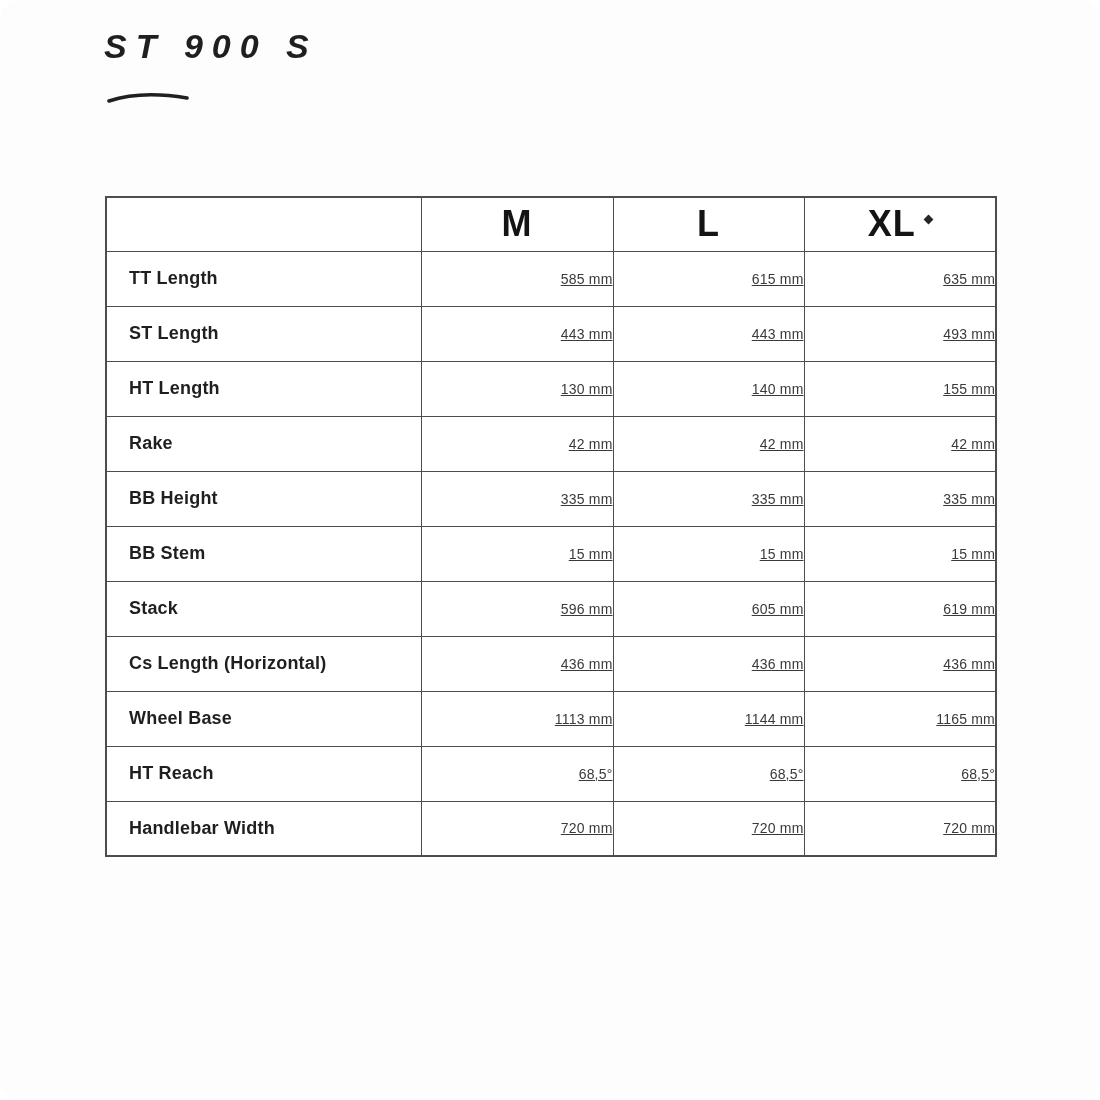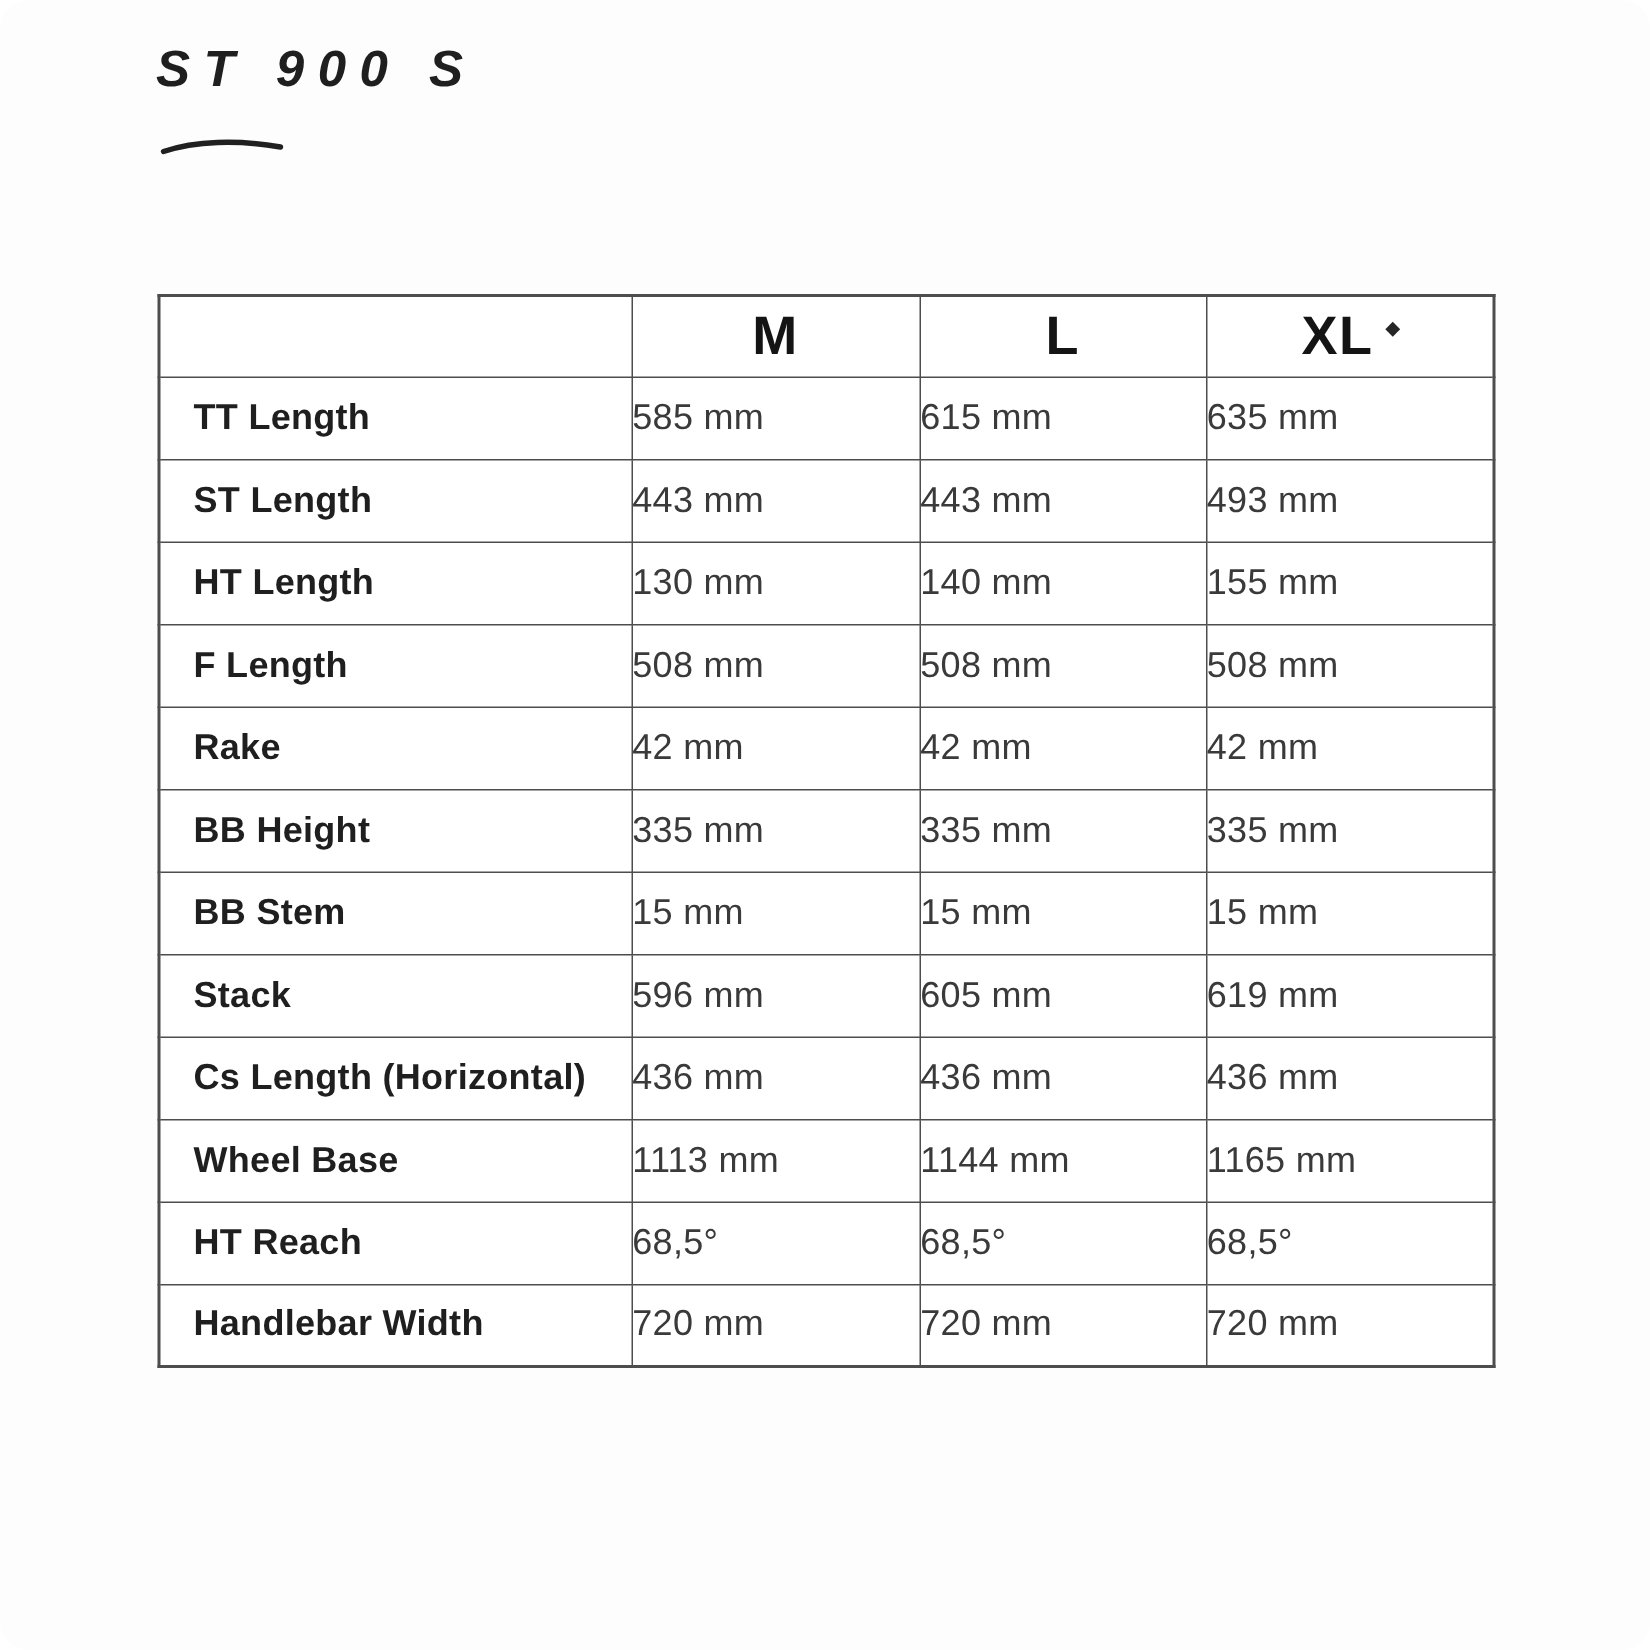--- a/index.html
+++ b/index.html
@@ -61,31 +61,32 @@
     text-align:center;
     border-bottom-width:2px;
     letter-spacing:1px;
   }
   th.corner{
     border-bottom-width:2px;
   }
   th.row-label{
     text-align:left;
     padding-left:22px;
-    font-size:24px;
+    font-size:18px;
     font-weight:bold;
     color:var(--label-color);
     letter-spacing:0.2px;
   }
   td.value{
-    text-align:left;
-    font-size:24px;
+    text-align:right;
+    font-size:14px;
     font-weight:normal;
     color:var(--value-color);
     letter-spacing:0.2px;
+    text-decoration:underline;
   }
   .diamond{
     display:inline-block;
     width:7px;
     height:7px;
     background:#262626;
     transform:rotate(45deg);
     margin-left:9px;
     vertical-align:13px;
   }
@@ -129,26 +130,20 @@
           <td class="value">443 mm</td>
           <td class="value">493 mm</td>
         </tr>
         <tr>
           <th class="row-label" scope="row">HT Length</th>
           <td class="value">130 mm</td>
           <td class="value">140 mm</td>
           <td class="value">155 mm</td>
         </tr>
         <tr>
-          <th class="row-label" scope="row">F Length</th>
-          <td class="value">508 mm</td>
-          <td class="value">508 mm</td>
-          <td class="value">508 mm</td>
-        </tr>
-        <tr>
           <th class="row-label" scope="row">Rake</th>
           <td class="value">42 mm</td>
           <td class="value">42 mm</td>
           <td class="value">42 mm</td>
         </tr>
         <tr>
           <th class="row-label" scope="row">BB Height</th>
           <td class="value">335 mm</td>
           <td class="value">335 mm</td>
           <td class="value">335 mm</td>

